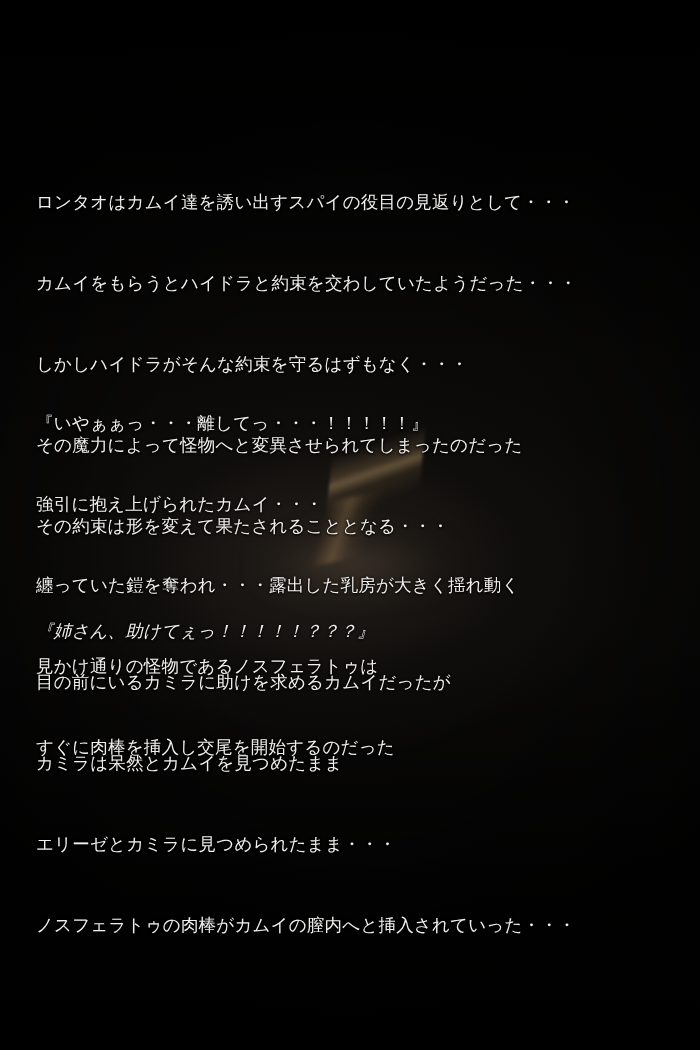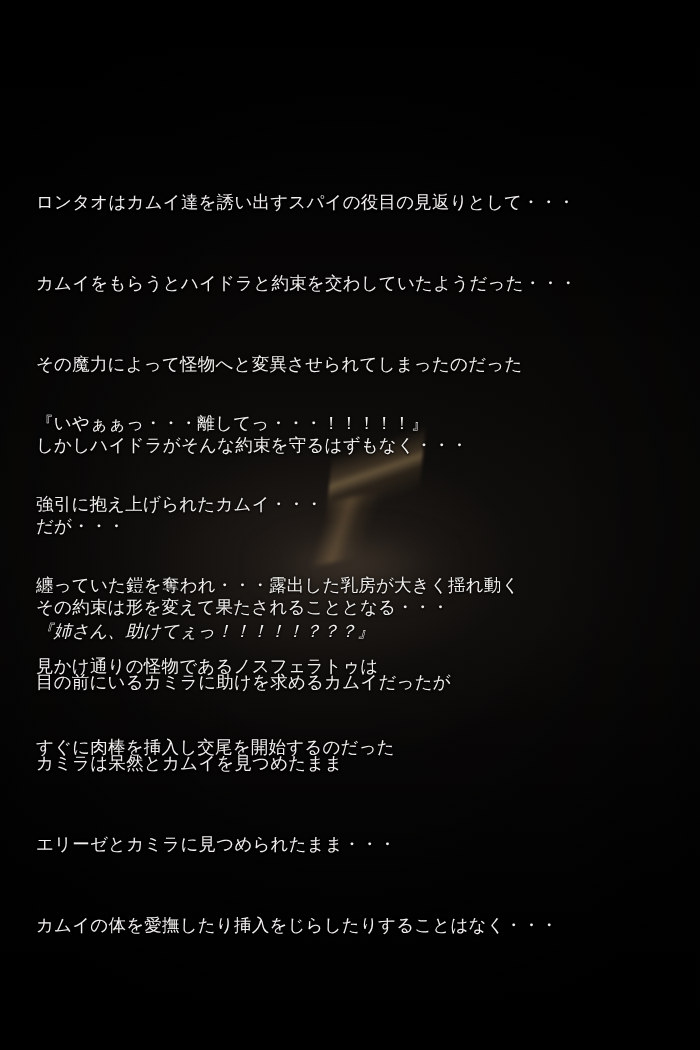--- a/index.html
+++ b/index.html
@@ -96,40 +96,39 @@
   <div class="artifact artifact-glow"></div>
   <div class="artifact artifact-blade"></div>
   <div class="artifact artifact-shaft"></div>
   <div class="vignette"></div>
 
   <div id="text-layer">
 
     <div class="block" id="block-prologue">
       <span class="line">ロンタオはカムイ達を誘い出すスパイの役目の見返りとして・・・</span>
       <span class="line">カムイをもらうとハイドラと約束を交わしていたようだった・・・</span>
+      <span class="line">しかしハイドラがそんな約束を守るはずもなく・・・</span>
       <span class="line">その魔力によって怪物へと変異させられてしまったのだった</span>
-      <span class="line">しかしハイドラがそんな約束を守るはずもなく・・・</span>
-      <span class="line">だが・・・</span>
       <span class="line">その約束は形を変えて果たされることとなる・・・</span>
     </div>
 
     <div class="block" id="block-scene1">
       <span class="line">『いやぁぁっ・・・離してっ・・・！！！！！』</span>
       <span class="line">強引に抱え上げられたカムイ・・・</span>
       <span class="line">纏っていた鎧を奪われ・・・露出した乳房が大きく揺れ動く</span>
       <span class="line">見かけ通りの怪物であるノスフェラトゥは</span>
       <span class="line">すぐに肉棒を挿入し交尾を開始するのだった</span>
     </div>
 
     <div class="block" id="block-shout">
       <span class="line">『姉さん、助けてぇっ！！！！！？？？』</span>
     </div>
 
     <div class="block" id="block-scene2">
       <span class="line">目の前にいるカミラに助けを求めるカムイだったが</span>
       <span class="line">カミラは呆然とカムイを見つめたまま</span>
       <span class="line">エリーゼとカミラに見つめられたまま・・・</span>
-      <span class="line">カムイの体を愛撫したり挿入をじらしたりすることはなく・・・</span>
+      <span class="line">ノスフェラトゥの肉棒がカムイの膣内へと挿入されていった・・・</span>
       
     </div>
 
   </div>
 </div>
 
 </body></html>

